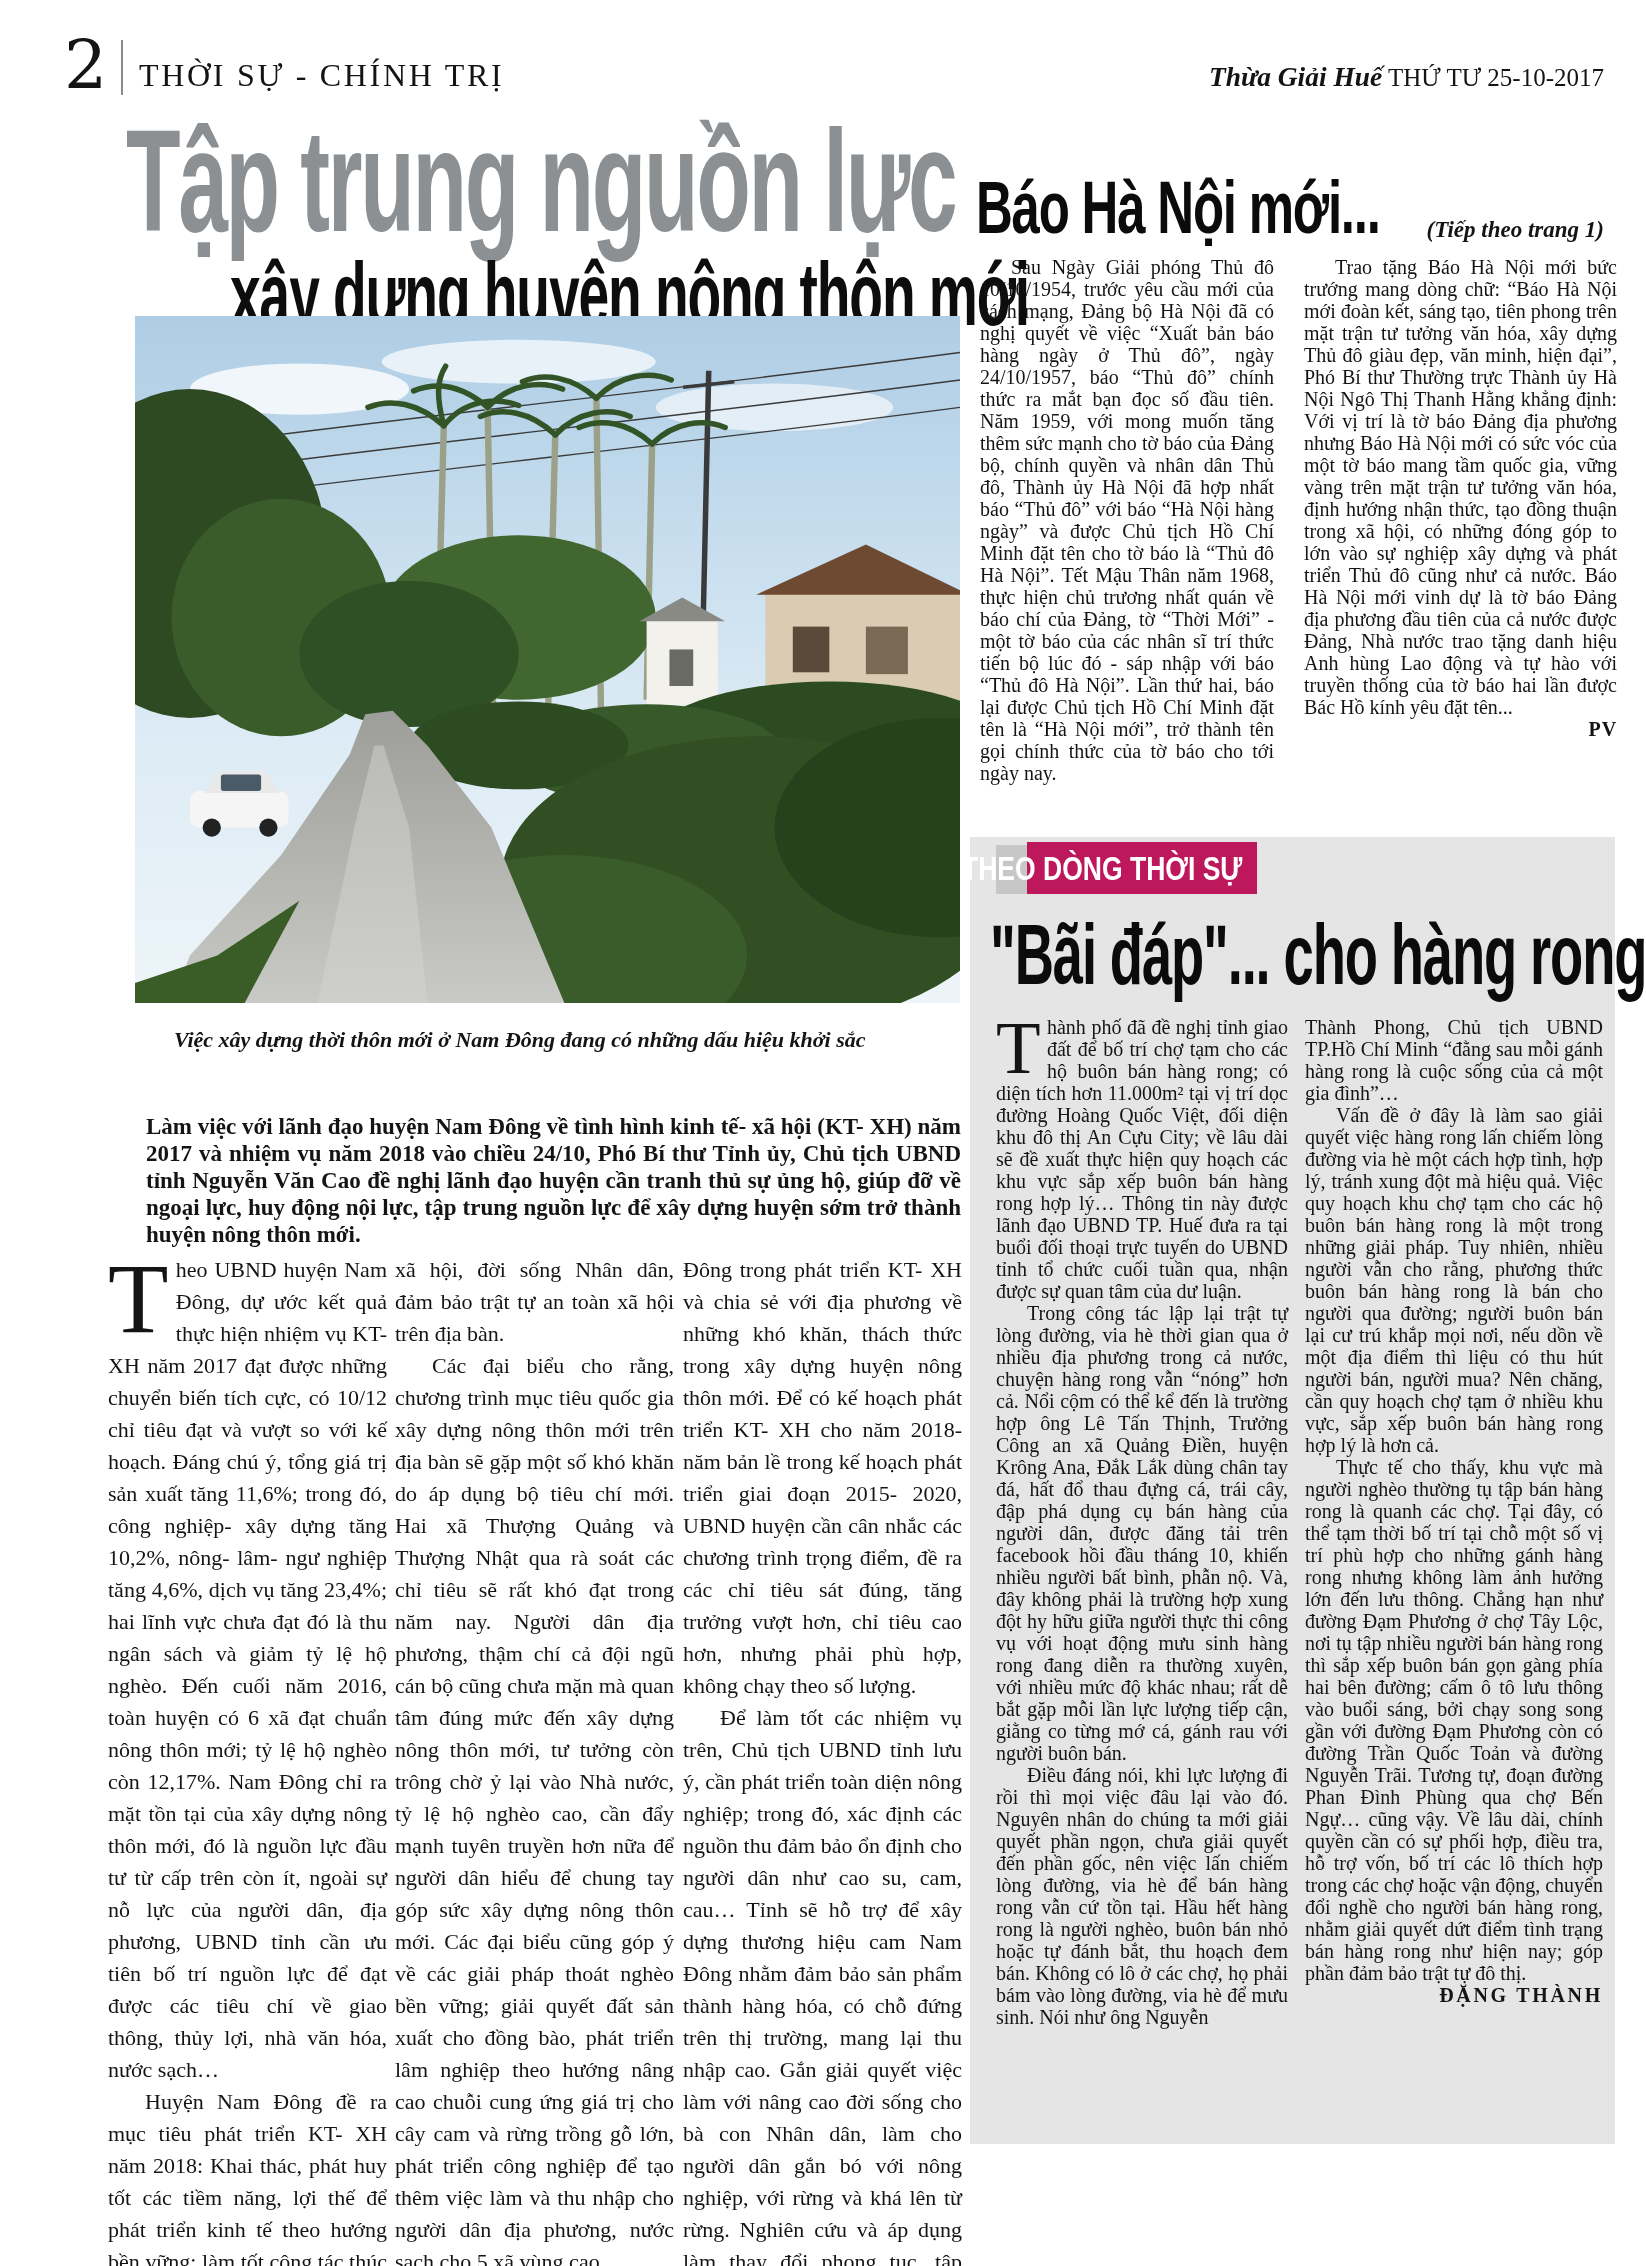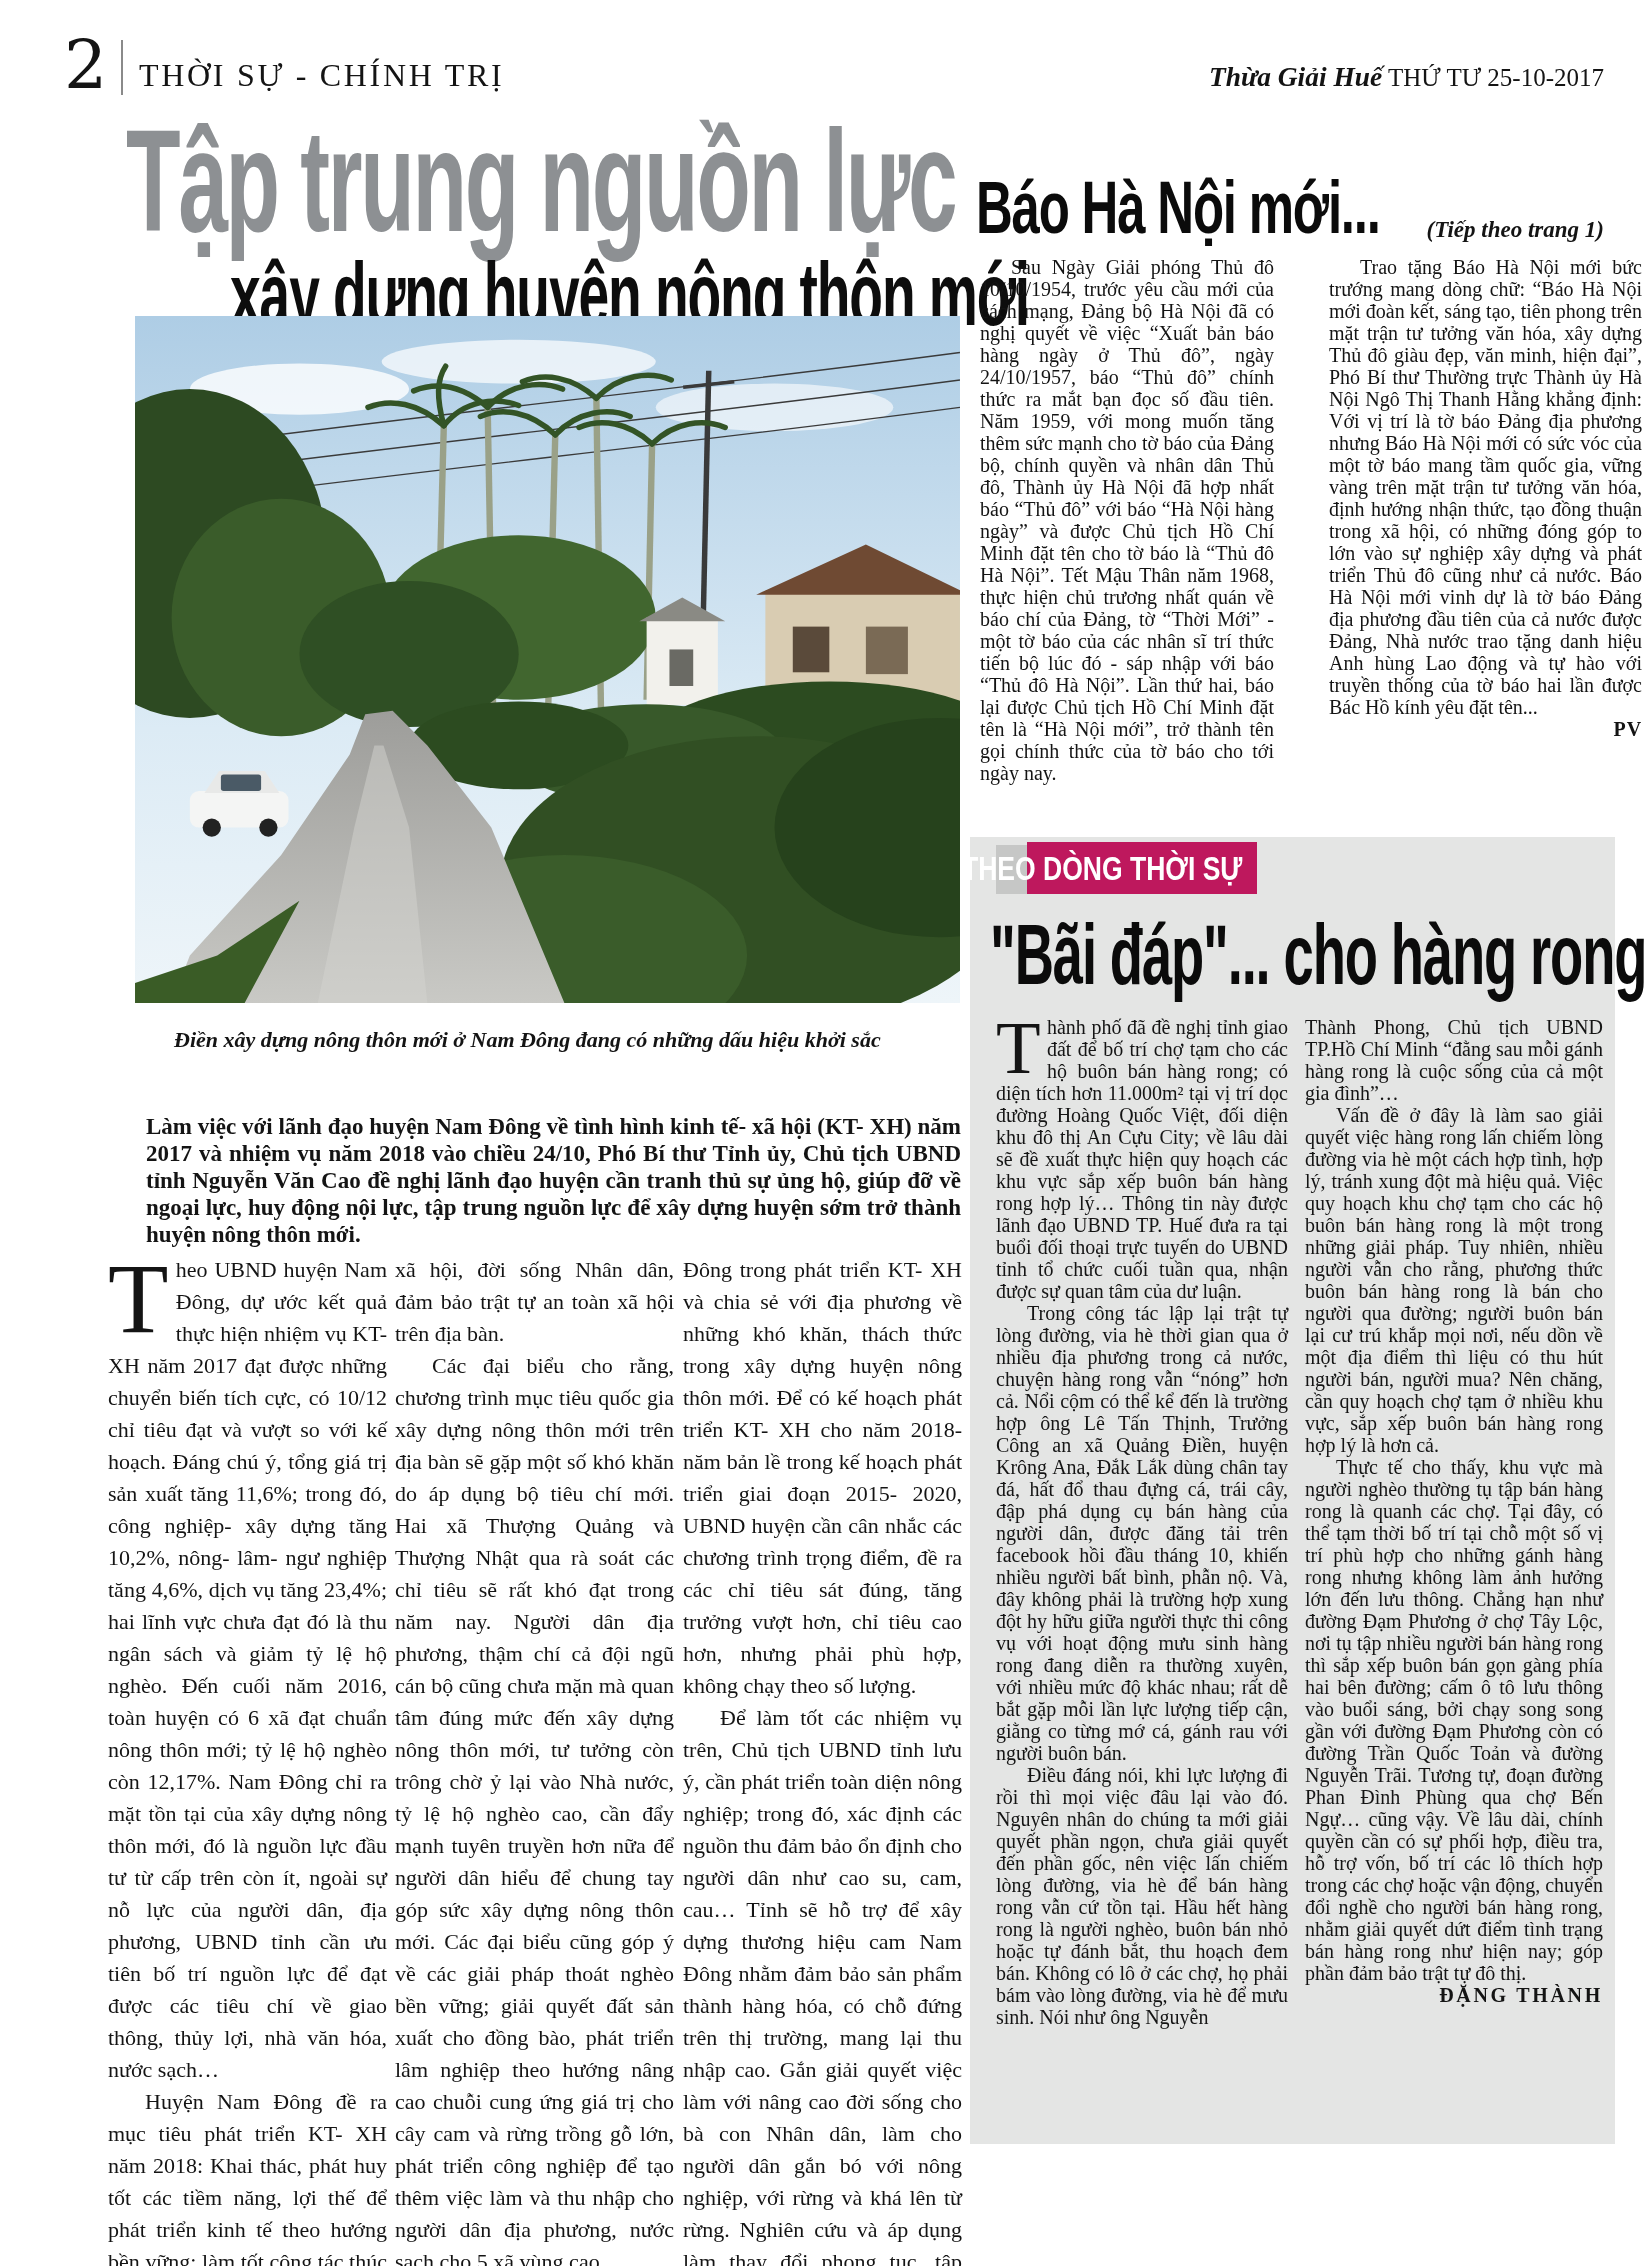--- a/index.html
+++ b/index.html
@@ -31,21 +31,21 @@
   #mcol3{left:683px;top:1254px;width:279px;}
   .dropcap{float:left;font-size:99px;line-height:77px;padding:5.5px 7.3px 0 0;font-family:"Liberation Serif",serif;}
   .dropcap-sm{float:left;font-size:73px;line-height:57px;padding:3.7px 6.4px 0 0;}
   
   #hanoi-hl{left:976px;top:170px;font-size:75px;line-height:1;color:#0b0b0b;transform:scaleX(0.68);letter-spacing:-1.8px;}
   #hanoi-cont{right:43px;top:217px;font-size:23px;font-style:italic;font-weight:bold;}
   .scol{font-size:20px;line-height:22px;text-align:justify;}
   .scol p{margin:0;text-indent:31px;}
   .scol p.noindent{text-indent:0;}
   #hcol1{left:980px;top:256px;width:294px;}
-  #hcol2{left:1304px;top:256px;width:313px;margin-left:25px;}
+  #hcol2{left:1304px;top:256px;width:313px;}
   .byline-right{text-align:right;font-weight:bold;margin-top:5.5px;letter-spacing:0.9px;}
   
   #graybox{left:970px;top:837px;width:645px;height:1307px;background:#e4e5e4;}
   #badge-sq{left:996px;top:845px;width:31px;height:49px;background:#c6c7c6;}
   #badge{left:1027px;top:842px;width:230px;height:52px;background:#be185d;display:flex;align-items:center;justify-content:center;}
   #badge span{color:#fff;font-size:34px;transform:scaleX(0.78);letter-spacing:0;}
   #baidap-hl{left:990px;top:912px;font-size:85px;line-height:1;color:#0b0b0b;transform:scaleX(0.64);letter-spacing:-1.8px;}
   #dcol1{left:996px;top:1016px;width:292px;}
   #dcol2{left:1305px;top:1016px;width:298px;}
   #dcol2 .byline-right{letter-spacing:2.7px;}
@@ -144,21 +144,21 @@
     </g>
     <g>
       <rect x="60" y="520" width="108" height="40" rx="10" fill="#f4f5f4"></rect>
       <path d="M76,522 L92,498 L142,498 L158,522 Z" fill="#e8e9e8"></path>
       <rect x="94" y="502" width="44" height="18" rx="3" fill="#4a5a66"></rect>
       <circle cx="84" cy="560" r="10" fill="#222"></circle>
       <circle cx="146" cy="560" r="10" fill="#222"></circle>
     </g>
   </svg>
 </div>
-<div class="abs" id="caption">Điền xây dựng nông thôn mới ở Nam Đông đang có những dấu hiệu khởi sắc</div>
+<div class="abs" id="caption">Việc xây dựng thời thôn mới ở Nam Đông đang có những dấu hiệu khởi sắc</div>
 
 <div class="abs" id="lead">Làm việc với lãnh đạo huyện Nam Đông về tình hình kinh tế- xã hội (KT- XH) năm 2017 và nhiệm vụ năm 2018 vào chiều 24/10, Phó Bí thư Tỉnh ủy, Chủ tịch UBND tỉnh Nguyễn Văn Cao đề nghị lãnh đạo huyện cần tranh thủ sự ủng hộ, giúp đỡ về ngoại lực, huy động nội lực, tập trung nguồn lực để xây dựng huyện sớm trở thành huyện nông thôn mới.</div>
 
 <div class="abs bcol" id="mcol1">
   <p class="noindent"><span class="dropcap">T</span><span>heo UBND huyện Nam Đông, dự ước kết quả thực hiện nhiệm vụ KT- XH năm 2017 đạt được những chuyển biến tích cực, có 10/12 chỉ tiêu đạt và vượt so với kế hoạch. Đáng chú ý, tổng giá trị sản xuất tăng 11,6%; trong đó, công nghiệp- xây dựng tăng 10,2%, nông- lâm- ngư nghiệp tăng 4,6%, dịch vụ tăng 23,4%; hai lĩnh vực chưa đạt đó là thu ngân sách và giảm tỷ lệ hộ nghèo. Đến cuối năm 2016, toàn huyện có 6 xã đạt chuẩn nông thôn mới; tỷ lệ hộ nghèo còn 12,17%. Nam Đông chỉ ra mặt tồn tại của xây dựng nông thôn mới, đó là nguồn lực đầu tư từ cấp trên còn ít, ngoài sự nỗ lực của người dân, địa phương, UBND tỉnh cần ưu tiên bố trí nguồn lực để đạt được các tiêu chí về giao thông, thủy lợi, nhà văn hóa, nước sạch…</span></p>
   <div>
       <p>Huyện Nam Đông đề ra mục tiêu phát triển KT- XH năm 2018: Khai thác, phát huy tốt các tiềm năng, lợi thế để phát triển kinh tế theo hướng bền vững; làm tốt công tác thúc đẩy đầu tư, huy động và lồng ghép các nguồn lực; khuyến khích phát triển công nghiệp- tiểu thủ công nghiệp, chú trọng phát triển công nghiệp chế biến nông lâm sản, các ngành công nghiệp giải quyết nhiều việc làm, đa dạng hóa và nâng cao chất lượng dịch vụ, tiếp tục phát triển nông nghiệp toàn diện gắn với cây, con chủ lực; nâng cao chất lượng các lĩnh vực</p>
     </div>
 </div>
 <div class="abs bcol" id="mcol2">

